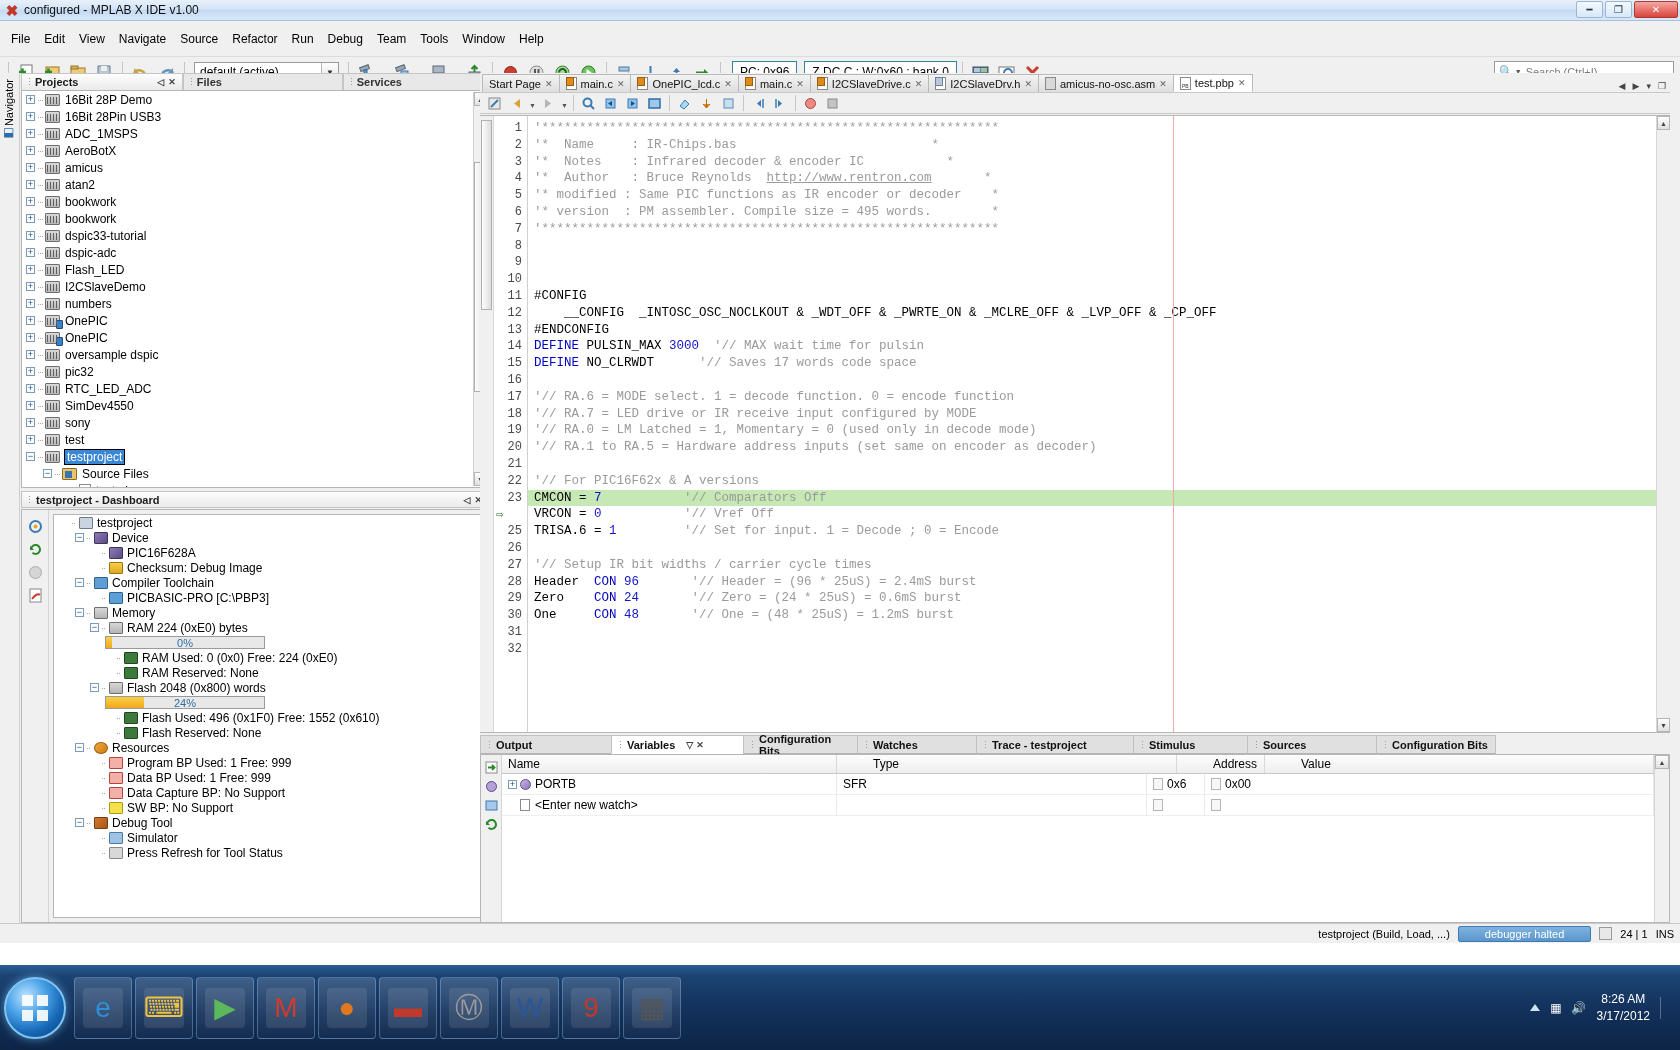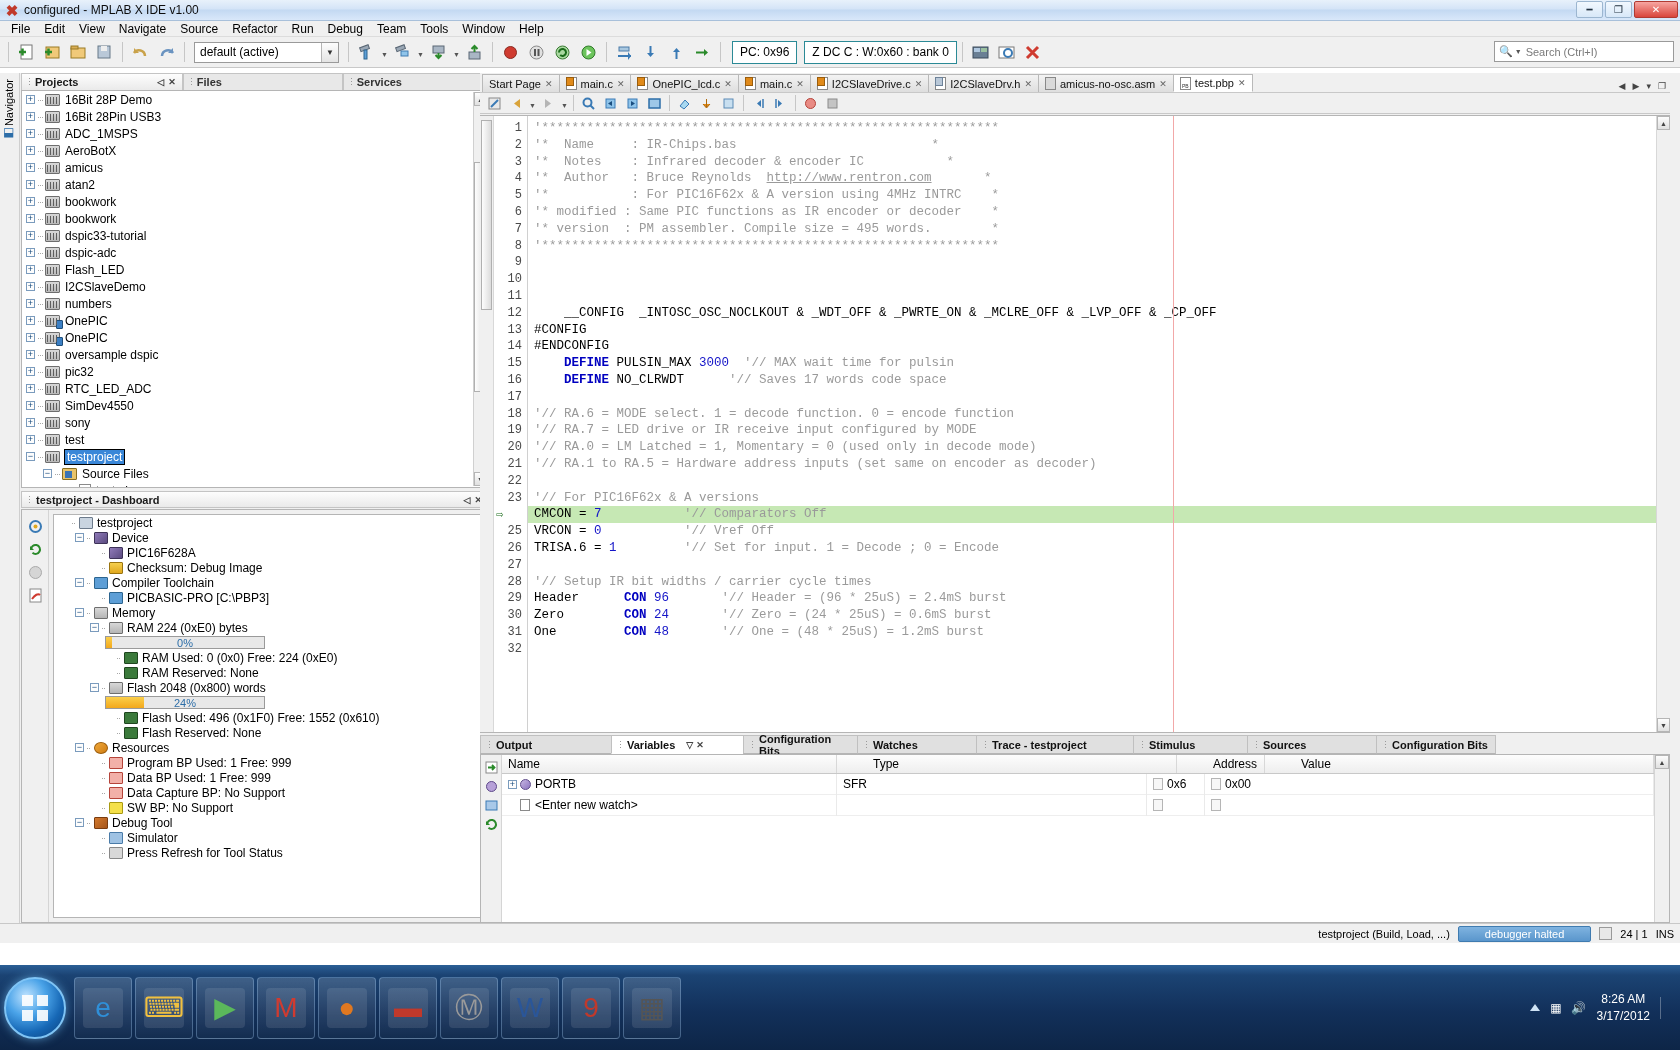--- a/index.html
+++ b/index.html
@@ -34,21 +34,21 @@
     width: 27px; height: 17px;
     background: linear-gradient(to bottom,#f2f8fe,#d8e8f8);
     border: 1px solid #9cb6d0; border-radius: 2px;
     display:flex;align-items:center;justify-content:center;
     font-size:10px; color:#20303f;
   }
   .win-btn.close { background: linear-gradient(to bottom,#f7a6a1,#d9453c); border-color:#b03b33; color:#fff; width:44px;}
 
   
   .menubar {
-    height: 16px; background: #f0f0f0;
+    height: 36px; background: #f0f0f0;
     display: flex; align-items: center;
     padding-left: 4px;
     border-bottom: 1px solid #dcdcdc;
   }
   .menubar > div { padding: 2px 7px; font-size: 12px; color: #000; cursor: default; }
 
   
   .toolbar {
     height: 31px; background: #f0f0f0;
     border-bottom: 1px solid #c8c8c8;
@@ -261,21 +261,21 @@
   .gline { height:16.8px; line-height:16.8px; padding-right:5px; position:relative;}
   .gline.cur { color:#000; }
   .gline .pcarrow { position:absolute; left:2px; top:1px; color:#1a6b1a; font-size:12px; }
   .code {
     flex:1; position:relative; background:#fff; padding-top:4px;
     font-family:"Liberation Mono", monospace; font-size:12.5px; overflow:hidden;
   }
   .cline { height:16.8px; line-height:16.8px; padding-left:6px; white-space:pre; color:#000; }
   .cline.hl { background:#c6e8b4; }
   .cmt { color:#9a9a9a; }
-  .kw  { color:#0000c0; font-weight:bold;margin-left:30px;}
+  .kw  { color:#0000c0; font-weight:normal;}
   .num { color:#1414c8; }
   .lnk { color:#9a9a9a; text-decoration:underline; }
   .margin-line { position:absolute; top:0; bottom:0; left:645px; width:1px; background:#f2a8a8; }
   .code-right-scroll {
     width:14px; background:#f0f0f0; border-left:1px solid #d8d8d8; position:relative;
   }
   .crs-up,.crs-dn{height:14px;background:linear-gradient(to bottom,#fdfdfd,#e0e0e0);border:1px solid #b5b5b5;
     display:flex;align-items:center;justify-content:center;font-size:7px;color:#444;}
   .crs-dn{position:absolute;bottom:0;left:0;right:0;}
 
@@ -1130,29 +1130,28 @@
             <div class="gline">30</div>
             <div class="gline">31</div>
             <div class="gline">32</div>
           </div>
         <div class="code" id="code-lines">
           <div class="margin-line"></div>
         <div class="cline"><span class="cmt">'*************************************************************</span></div>
             <div class="cline"><span class="cmt">'*  Name     : IR-Chips.bas</span><span class="cmt">                          *</span></div>
             <div class="cline"><span class="cmt">'*  Notes    : Infrared decoder &amp; encoder IC</span><span class="cmt">           *</span></div>
             <div class="cline"><span class="cmt">'*  Author   : Bruce Reynolds  </span><span class="lnk">http://www.rentron.com</span><span class="cmt">       *</span></div>
-            <div class="cline"><span class="cmt">'*           : For PIC16F62x &amp; A version using 4MHz INTRC</span><span class="cmt">    *</span></div>
             <div class="cline"><span class="cmt">'* modified : Same PIC functions as IR encoder or decoder</span><span class="cmt">    *</span></div>
             <div class="cline"><span class="cmt">'* version  : PM assembler. Compile size = 495 words.</span><span class="cmt">        *</span></div>
             <div class="cline"><span class="cmt">'*************************************************************</span></div>
             <div class="cline">&nbsp;</div>
             <div class="cline">&nbsp;</div>
             <div class="cline">&nbsp;</div>
+            <div class="cline">#CONFIG</div>
             <div class="cline">    __CONFIG  _INTOSC_OSC_NOCLKOUT &amp; _WDT_OFF &amp; _PWRTE_ON &amp; _MCLRE_OFF &amp; _LVP_OFF &amp; _CP_OFF</div>
-            <div class="cline">#CONFIG</div>
             <div class="cline">#ENDCONFIG</div>
             <div class="cline"><span class="kw">DEFINE</span> PULSIN_MAX <span class="num">3000</span>  <span class="cmt">'// MAX wait time for pulsin</span></div>
             <div class="cline"><span class="kw">DEFINE</span> NO_CLRWDT      <span class="cmt">'// Saves 17 words code space</span></div>
             <div class="cline">&nbsp;</div>
             <div class="cline"><span class="cmt">'// RA.6 = MODE select. 1 = decode function. 0 = encode function</span></div>
             <div class="cline"><span class="cmt">'// RA.7 = LED drive or IR receive input configured by MODE</span></div>
             <div class="cline"><span class="cmt">'// RA.0 = LM Latched = 1, Momentary = 0 (used only in decode mode)</span></div>
             <div class="cline"><span class="cmt">'// RA.1 to RA.5 = Hardware address inputs (set same on encoder as decoder)</span></div>
             <div class="cline">&nbsp;</div>
             <div class="cline"><span class="cmt">'// For PIC16F62x &amp; A versions</span></div>

